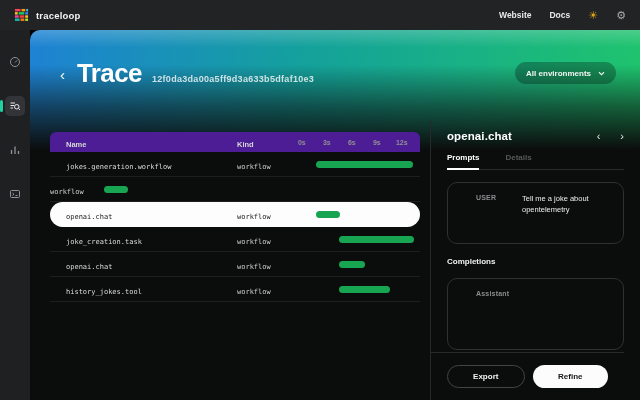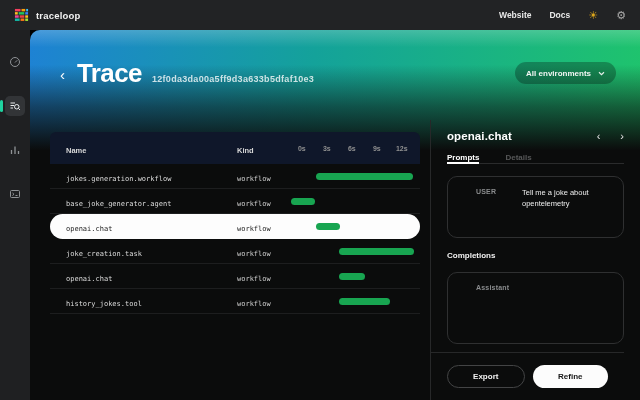--- a/index.html
+++ b/index.html
@@ -58,21 +58,21 @@
     position:absolute; top:32px; right:24px; height:22px; padding:0 11px;
     background:rgba(0,0,0,.28); border-radius:12px; display:flex; align-items:center; gap:7px;
     cursor:pointer;
   }
   .env-pill span { color:#f2f5f3; font-size:8px; font-weight:600; }
   .env-pill svg { width:7px; height:5px; stroke:#e5eee9; }
 
   
   .table { position:absolute; left:20px; top:102px; width:370px; }
   .thead {
-    height:32px; background:#0f172a; border-radius:6px 6px 0 0;
+    height:20px; background:#4c1d95; border-radius:6px 6px 0 0;
     display:flex; align-items:center;
   }
   .col-name { width:187px; padding-left:16px; }
   .col-kind { width:48px; }
   .col-track { width:135px; position:relative; height:100%; }
   .th { color:#d8d8d8; font-size:7.5px; font-weight:700; }
   .tick { position:absolute; top:50%; transform:translate(-50%,-50%); color:#909090; font-size:7px; font-weight:600; }
   .tick:nth-of-type(1){ left:12.5%; } .tick:nth-of-type(2){ left:31%; }
   .tick:nth-of-type(3){ left:49.5%; } .tick:nth-of-type(4){ left:68%; }
   .tick:nth-of-type(5){ left:86.5%; }
@@ -98,21 +98,21 @@
   .panel {
     position:absolute; left:400px; top:90px; right:0; bottom:0;
     border-left:1px solid #272829; padding:10px 16px 0 16px;
   }
   .panel-head { display:flex; align-items:center; }
   .panel-title { color:#fff; font-size:11.5px; font-weight:700; letter-spacing:.1px; }
   .pager { margin-left:auto; display:flex; gap:20px; }
   .pager span { color:#e6e6e6; font-size:11px; line-height:1; cursor:pointer; }
 
   .tabs { display:flex; gap:26px; margin-top:11px; border-bottom:1px solid #2a2b2c; }
-  .tab { font-size:8px; font-weight:700; cursor:pointer; color:#575859; }
+  .tab { font-size:8px; font-weight:700; padding-bottom:6px; cursor:pointer; color:#575859; }
   .tab.active { color:#fff; border-bottom:2px solid #fff; margin-bottom:-1px; }
 
   .msg-card {
     margin-top:12px; border:1px solid #2f3031; border-radius:10px; padding:10px 28px;
     display:flex; align-items:flex-start;
   }
   .msg-card.user { height:62px; }
   .msg-card.assistant { height:72px; }
   .role { width:46px; flex:none; color:#8a8c8e; font-size:7px; font-weight:600; letter-spacing:.2px; padding-top:1px; }
   .msg-text { color:#ededed; font-size:7.5px; line-height:1.5; }
@@ -215,21 +215,20 @@
     </div>
     <div id="rows">
         <div class="row">
           <div class="col-name"><span class="cell-name">jokes.generation.workflow</span></div>
           <div class="col-kind"><span class="cell-kind">workflow</span></div>
           <div class="col-track">
             <div class="bar" style="left: 23%; width: 71.8%;"></div>
           </div>
         </div>
         <div class="row">
-          <div class="col-name"><span class="cell-name">base_joke_generator.agent</span></div>
           <div class="col-kind"><span class="cell-kind">workflow</span></div>
           <div class="col-track">
             <div class="bar" style="left: 4.4%; width: 17.8%;"></div>
           </div>
         </div>
         <div class="row selected">
           <div class="col-name"><span class="cell-name">openai.chat</span></div>
           <div class="col-kind"><span class="cell-kind">workflow</span></div>
           <div class="col-track">
             <div class="bar" style="left: 23%; width: 17.8%;"></div>

